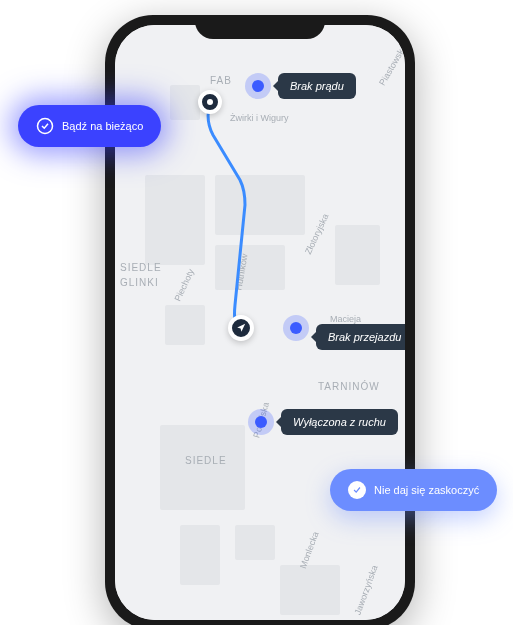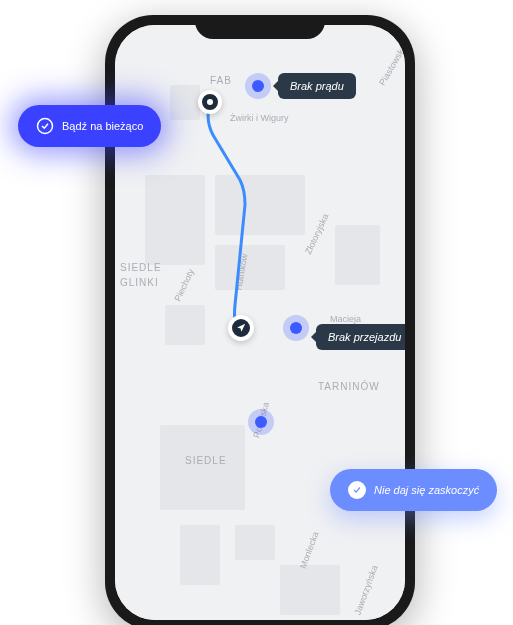--- a/index.html
+++ b/index.html
@@ -188,21 +188,20 @@
     }
     
     .pill-solid {
       background: #3b42ff;
       box-shadow: 0 0 28px 8px rgba(59, 66, 255, 0.5);
     }
     
     .pill-light {
       background: #6c8dff;
       box-shadow: 0 8px 24px rgba(108, 141, 255, 0.4);
-      font-style: italic;
     }
     
     .pill-icon-check {
       width: 18px;
       height: 18px;
       stroke: #fff;
       stroke-width: 2;
       fill: none;
     }
     
@@ -275,20 +274,23 @@
       <div class="marker-dot" style="top:55px; left:137px;"></div>
       <div class="marker-dot" style="top:297px; left:175px;"></div>
       <div class="marker-dot" style="top:391px; left:140px;"></div>
 
       <div class="map-tooltip" style="top:48px; left:163px;">
         <span>Brak prądu</span>
       </div>
       <div class="map-tooltip" style="top:299px; left:201px;">
         <span>Brak przejazdu</span>
       </div>
+      <div class="map-tooltip" style="top:384px; left:166px;">
+        <span>Wyłączona z ruchu</span>
+      </div>
 
     </div>
   </div>
 </div>
 
 <div class="pill pill-solid" style="top:105px; left:18px;">
   <svg class="pill-icon-check" viewBox="0 0 24 24">
     <circle cx="12" cy="12" r="10"></circle>
     <path d="M8 12l3 3 5-6"></path>
   </svg>

